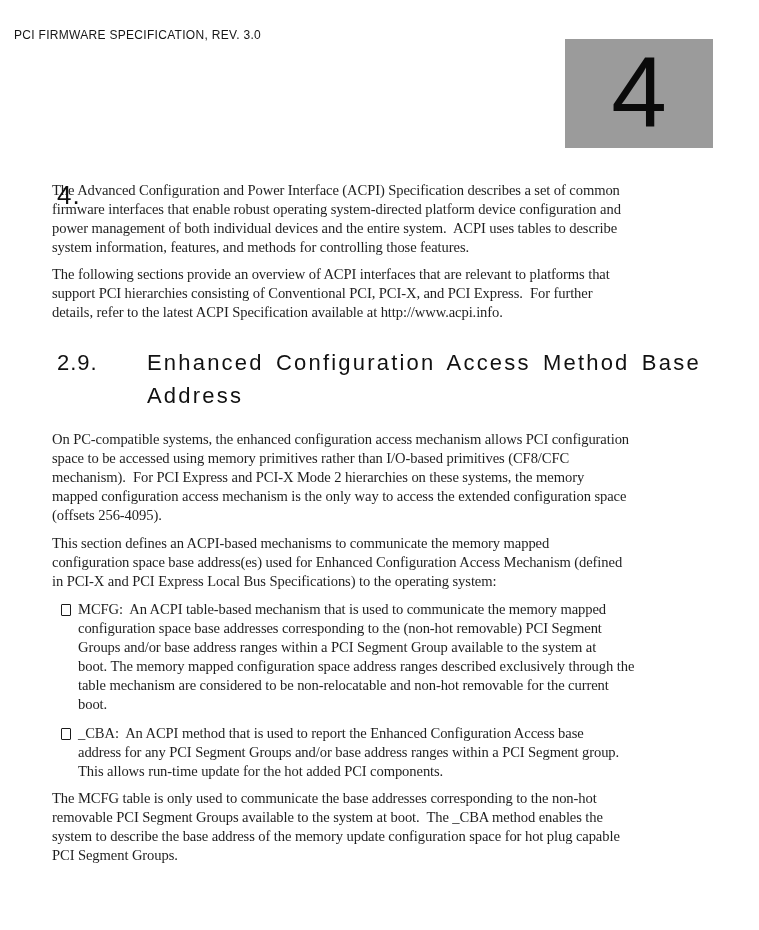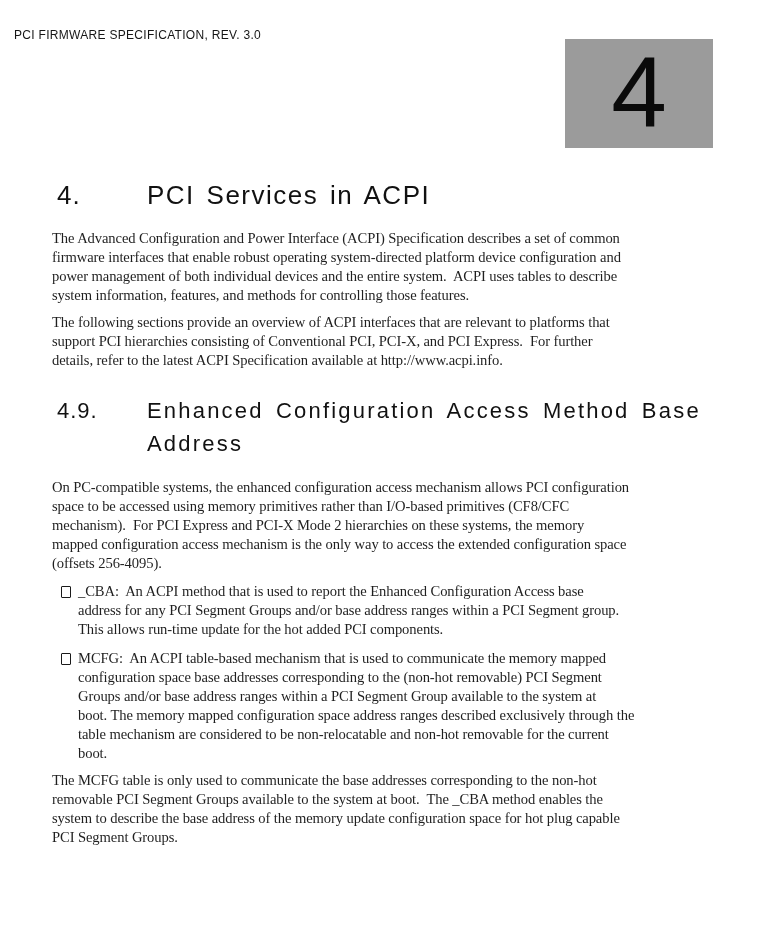--- a/index.html
+++ b/index.html
@@ -120,60 +120,62 @@
   <div class="running-header">PCI FIRMWARE SPECIFICATION, REV. 3.0</div>
 
   <div class="chapter-tab">
     <span class="chapter-tab-number">4</span>
   </div>
 
   <div class="content">
 
     <h1>
       <span class="h-num">4.</span>
-      <span class="h-title">PCI Services in ACPI</span>
     </h1>
 
     <p class="body-para mt20">The Advanced Configuration and Power Interface (ACPI) Specification describes a set of common
 firmware interfaces that enable robust operating system-directed platform device configuration and
 power management of both individual devices and the entire system.  ACPI uses tables to describe
 system information, features, and methods for controlling those features.</p>
 
     <p class="body-para mt8">The following sections provide an overview of ACPI interfaces that are relevant to platforms that
 support PCI hierarchies consisting of Conventional PCI, PCI-X, and PCI Express.  For further
 details, refer to the latest ACPI Specification available at http://www.acpi.info.</p>
 
     <h2>
-      <span class="h-num">4.9.</span>
+      <span class="h-num">2.9.</span>
       <span class="h-title pre">Enhanced Configuration Access Method Base
 Address</span>
     </h2>
 
     <p class="body-para mt10">On PC-compatible systems, the enhanced configuration access mechanism allows PCI configuration
 space to be accessed using memory primitives rather than I/O-based primitives (CF8/CFC
 mechanism).  For PCI Express and PCI-X Mode 2 hierarchies on these systems, the memory
 mapped configuration access mechanism is the only way to access the extended configuration space
 (offsets 256-4095).</p>
 
+    <p class="body-para mt9">This section defines an ACPI-based mechanisms to communicate the memory mapped
+configuration space base address(es) used for Enhanced Configuration Access Mechanism (defined
+in PCI-X and PCI Express Local Bus Specifications) to the operating system:</p>
 
     <ul class="bullet-list">
-      <li>
-        <span class="bullet-square"></span>
-        <span class="li-text">_CBA:  An ACPI method that is used to report the Enhanced Configuration Access base
-address for any PCI Segment Groups and/or base address ranges within a PCI Segment group.
-This allows run-time update for the hot added PCI components.</span>
-      </li>
       <li>
         <span class="bullet-square"></span>
         <span class="li-text">MCFG:  An ACPI table-based mechanism that is used to communicate the memory mapped
 configuration space base addresses corresponding to the (non-hot removable) PCI Segment
 Groups and/or base address ranges within a PCI Segment Group available to the system at
 boot. The memory mapped configuration space address ranges described exclusively through the
 table mechanism are considered to be non-relocatable and non-hot removable for the current
 boot.</span>
+      </li>
+      <li>
+        <span class="bullet-square"></span>
+        <span class="li-text">_CBA:  An ACPI method that is used to report the Enhanced Configuration Access base
+address for any PCI Segment Groups and/or base address ranges within a PCI Segment group.
+This allows run-time update for the hot added PCI components.</span>
       </li>
     </ul>
 
     <p class="body-para mt8">The MCFG table is only used to communicate the base addresses corresponding to the non-hot
 removable PCI Segment Groups available to the system at boot.  The _CBA method enables the
 system to describe the base address of the memory update configuration space for hot plug capable
 PCI Segment Groups.</p>
 
   </div>
 </div>

